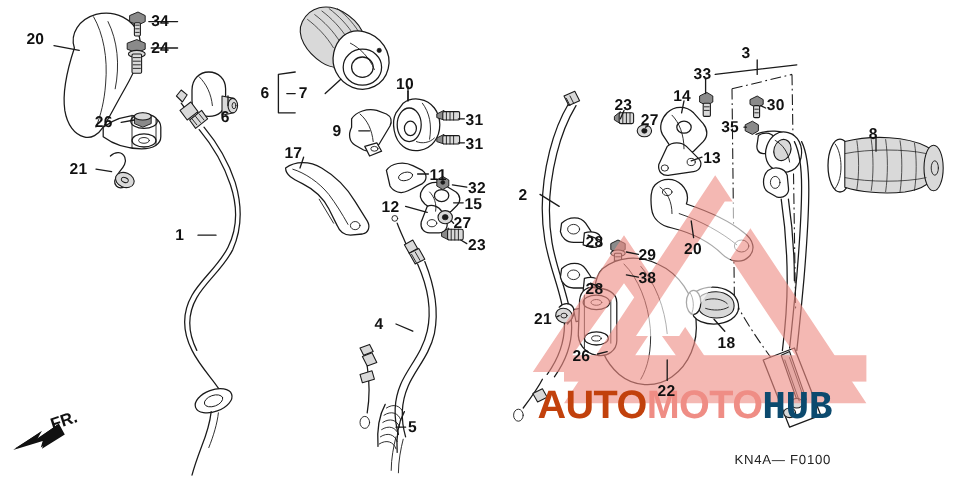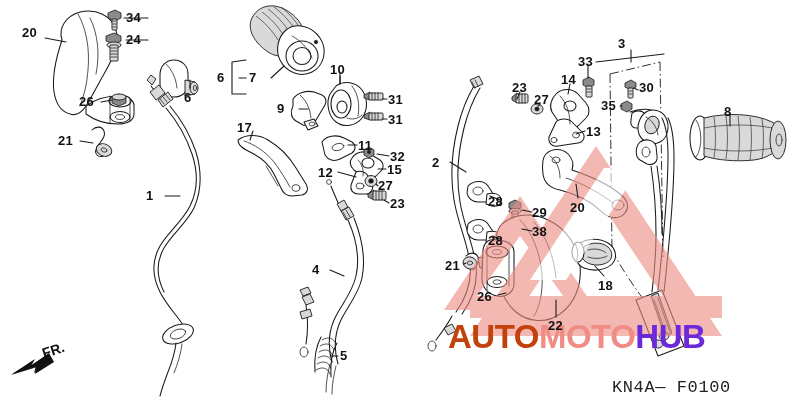--- a/index.html
+++ b/index.html
@@ -25,25 +25,25 @@
   }
   #wm{position:absolute;left:0;top:0;width:800px;height:400px;pointer-events:none;}
   #wmtext{
     position:absolute;left:448px;top:318px;
     font-family:"Liberation Sans", sans-serif;
     font-weight:bold;font-size:33px;letter-spacing:-0.5px;
     white-space:nowrap;
   }
   #wmtext .a{color:#c2410c;}
   #wmtext .b{color:#ef8d85;margin-top:20px;}
-  #wmtext .c{color:#6d28d9;}
+  #wmtext .c{color:#0c4a6e;font-family:Liberation Mono, monospace;}
   #footer{
     position:absolute;left:612px;top:378px;
-    font-family:Liberation Mono, monospace;
-    font-size:17px;color:#222;letter-spacing:0.6px;white-space:nowrap;
+    font-family:Liberation Sans, sans-serif;
+    font-size:11px;color:#222;letter-spacing:0.6px;white-space:nowrap;
   }
   #frmark{position:absolute;left:8px;top:344px;width:80px;height:40px;}
   #frmark .frtxt{
     position:absolute;left:32px;top:2px;
     font-family:"Liberation Sans", sans-serif;
     font-weight:bold;font-size:14px;color:#111;
     transform:rotate(-18deg);transform-origin:left top;
   }
 </style>
 </head>

